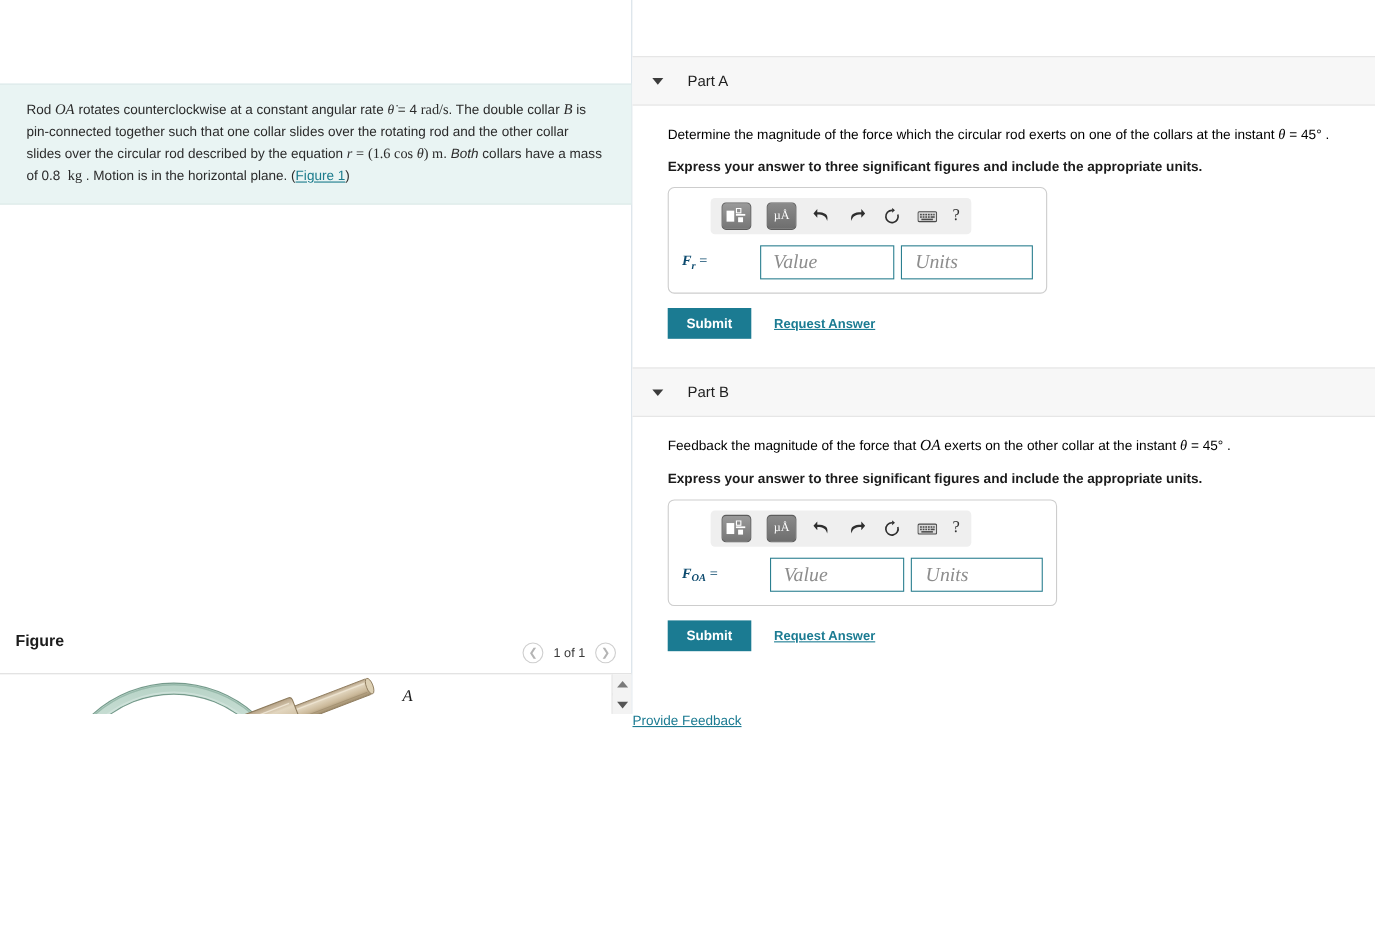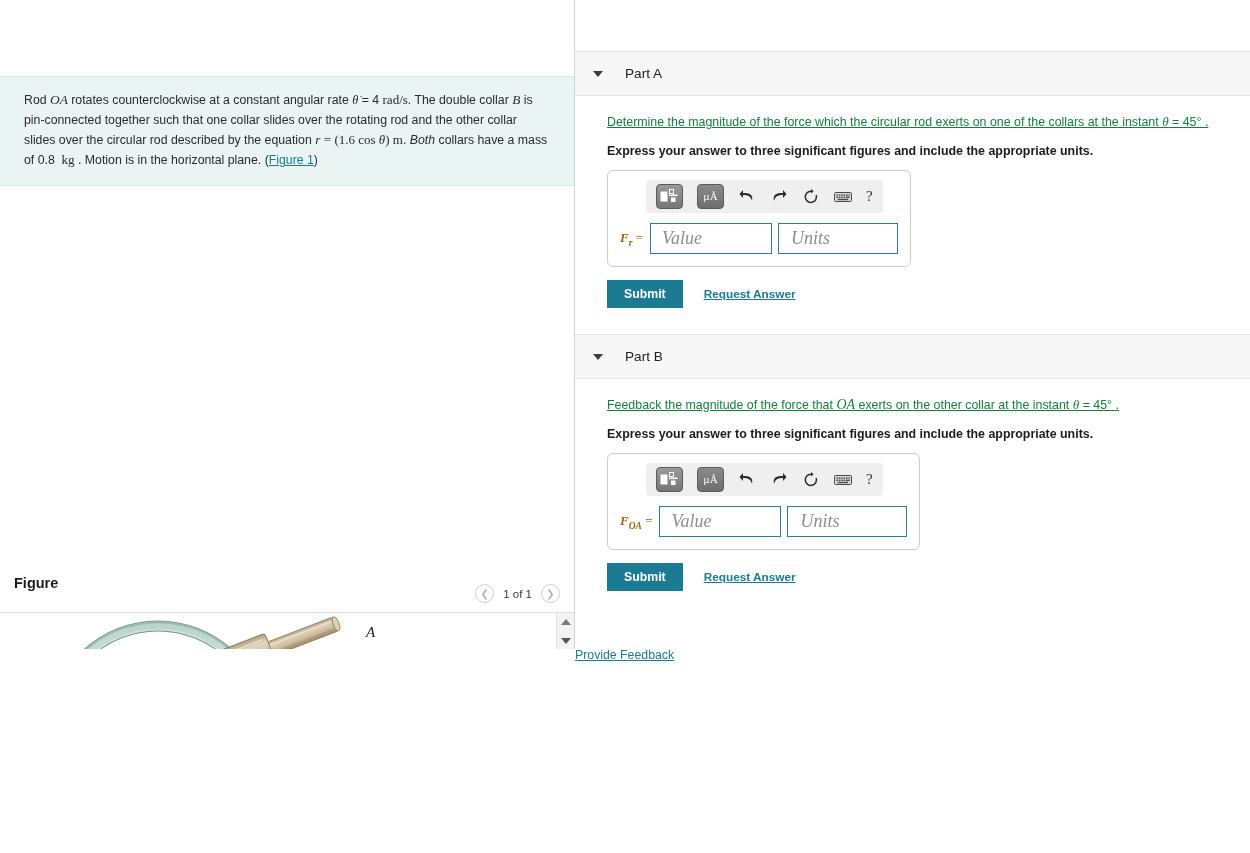--- a/index.html
+++ b/index.html
@@ -101,21 +101,21 @@
   .caret {
     width: 0; height: 0;
     border-left: 5px solid transparent;
     border-right: 5px solid transparent;
     border-top: 6px solid #3c3c3c;
     margin-right: 22px; cursor: pointer;
   }
   .part-title { font-size: 13.6px; color: #1f1f1f; }
 
   .part-body { padding: 18px 0 0 32px; }
-  .q-text { font-size: 12.4px; color: #15803d; margin-bottom: 14px; text-decoration: underline; }
+  .q-text { font-size: 12.4px; color: #000000; margin-bottom: 14px; }
   .q-text .mi { font-family: "Liberation Serif", serif; font-style: italic; font-size: 13.2px; }
   .q-text .mv { font-family: "Liberation Serif", serif; font-style: italic; font-size: 14px; }
   .q-bold { font-size: 12.4px; color: #1c1c1c; font-weight: bold; margin-bottom: 12px; }
 
   .answer-box {
     border: 1px solid #cdcdcd;
     border-radius: 6px;
     background: #fff;
     display: inline-block;
     padding: 9px 12px 12px 12px;
@@ -140,31 +140,32 @@
   }
   .tool-btn.tmpl { background: linear-gradient(#9a9a9a,#767676); }
   .tool-icon-text { color: #fff; font-size: 11px; font-family: "Liberation Serif", serif; line-height: 1; }
   .ic { cursor: pointer; display: flex; align-items: center; justify-content: center; width: 18px; height: 18px; }
   .help-q { font-size: 15px; color: #333; cursor: pointer; font-family: "Liberation Serif", serif; }
 
   .input-row { display: flex; align-items: center; margin-top: 10px; }
   .var-label {
     font-family: "Liberation Serif", serif;
     font-size: 13px; font-weight: bold; font-style: italic;
-    color: #a16207; margin-right: 7px; white-space: nowrap;
+    color: #0c4a6e; margin-right: 7px; white-space: nowrap;
   }
   .var-label sub { font-size: 9.5px; }
   .eq { font-style: normal; font-weight: normal; }
   .field {
     border: 1px solid #2b7f90;
     height: 31px;
     display: flex; align-items: center;
     padding-left: 11px;
     background: #fff;
     cursor: text;
+    margin-left: 41px;
   }
   .field .ph {
     font-family: "Liberation Serif", serif;
     font-style: italic; font-size: 18px; color: #8d8d8d;
   }
   .field.value { width: 122px; }
   .field.units { width: 120px; margin-left: 6px; padding-left: 12px; }
 
   .submit-row { display: flex; align-items: center; margin-top: 13px; }
   .btn-submit {

